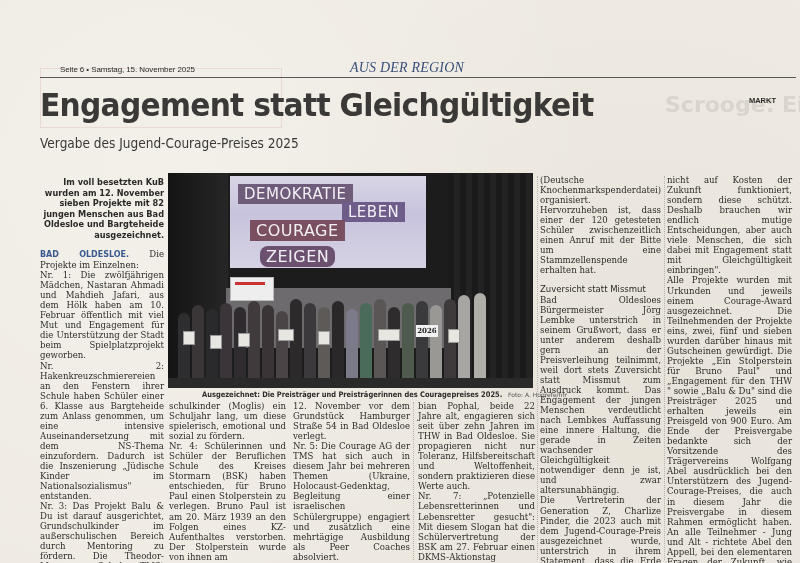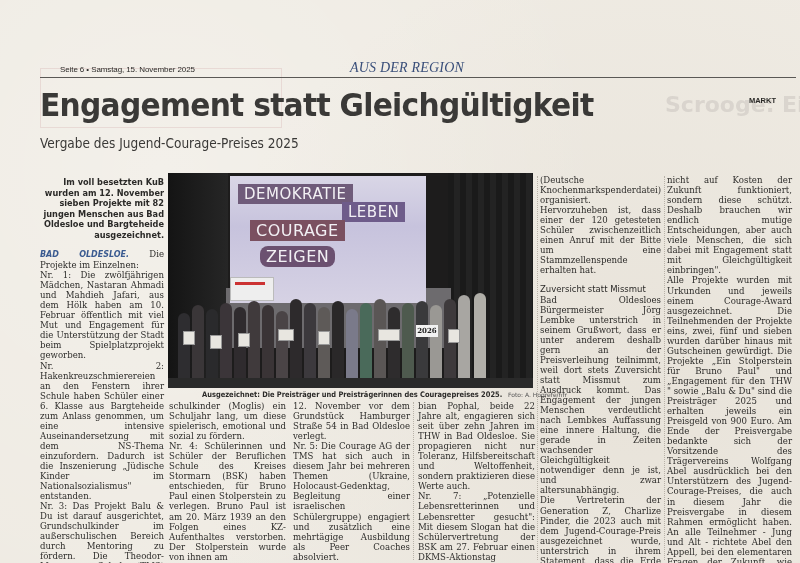--- a/index.html
+++ b/index.html
@@ -14,31 +14,31 @@
   .header-left { position:absolute; left:0; top:2px; font-family:"Liberation Sans", sans-serif; font-size:8px; letter-spacing:-0.1px; color:#2b2a28;margin-left:20px; }
   .header-center { position:absolute; left:310px; top:-3px; font-family:"Liberation Serif", serif; font-style:italic; font-size:14px; color:#3a4f7a; letter-spacing:0.2px; }
   .header-right { position:absolute; right:20px; top:2px; font-family:"Liberation Sans", sans-serif; font-size:7.5px; font-weight:bold; color:#2b2a28;margin-top:31px; }
   .ghost-title { position:absolute; left:665px; top:92px; font-family:"DejaVu Sans", sans-serif; font-weight:bold; font-size:22px; color:rgba(120,115,110,0.16); white-space:nowrap; }
   .headline { position:absolute; left:40px; top:86px; font-family:"DejaVu Sans", sans-serif; font-weight:bold; font-size:32px; letter-spacing:-0.8px; color:#3a3937; white-space:nowrap; transform:scaleX(0.93); transform-origin:left; }
   .subline { position:absolute; left:40px; top:135px; font-family:"DejaVu Sans", sans-serif; font-size:13.5px; color:#3a3937; white-space:nowrap; transform:scaleX(0.9); transform-origin:left; }
   .col { position:absolute; font-family:"DejaVu Serif", serif; font-size:8.6px; line-height:10.05px; color:#2e2d2b; text-align:justify; }
   .col p { margin:0; }
   .col1 { left:40px; top:177px; width:124px; }
   .lead { font-family:"DejaVu Sans", sans-serif; font-weight:bold; font-size:8.2px; line-height:10.5px; color:#2b2a28; margin-bottom:9px !important; text-align:right; }
-  .dateline { font-family:"DejaVu Sans", sans-serif; font-weight:bold; color:#3a5a90; font-size:8px;font-style:italic; }
+  .dateline { font-family:"DejaVu Sans", sans-serif; font-weight:bold; color:#3a5a90; font-size:8px; }
   .col2 { left:169px; top:401px; width:117px; }
   .col3 { left:293px; top:401px; width:117px; }
   .col4 { left:418px; top:401px; width:117px; }
   .col5 { left:540px; top:175px; width:121px; }
   .col6 { left:667px; top:175px; width:125px; }
   .subhead { font-family:"DejaVu Sans", sans-serif; font-weight:normal; font-size:8.5px; margin-top:9px !important; color:#2b2a28; }
   .photo { position:absolute; left:168px; top:173px; width:365px; height:215px; background:#1d1c1c; overflow:hidden; }
   .photo .curtain-l { position:absolute; left:0; top:0; width:60px; height:100%; background:linear-gradient(90deg,#141414,#262626); }
   .photo .curtain-r { position:absolute; right:0; top:0; width:85px; height:100%; background:repeating-linear-gradient(90deg,#1a1a1a 0 6px,#232323 6px 12px); }
-  .photo .screen { position:absolute; left:62px; top:3px; width:196px; height:127px; background:linear-gradient(180deg,#d9d6e6,#c7c3dd 40%,#d6d2e4); }
+  .photo .screen { position:absolute; left:62px; top:3px; width:196px; height:92px; background:linear-gradient(180deg,#d9d6e6,#c7c3dd 40%,#d6d2e4); }
   .photo .wall { position:absolute; left:58px; top:115px; width:225px; height:60px; background:#6d6b6e; }
   .banner { position:absolute; font-family:"DejaVu Sans", sans-serif; color:#f2f0f4; font-size:16px; letter-spacing:0.5px; padding:1px 6px; white-space:nowrap; }
   .b1 { left:8px; top:8px; background:#6f5b7a; font-size:15px; }
   .b2 { left:112px; top:26px; background:#6e5c8a; font-size:15px; }
   .b3 { left:20px; top:44px; background:#7a5060; font-size:16px; }
   .b4 { left:30px; top:70px; background:#6b5070; font-size:16px;border-radius:8px; }
   .logo-sign { position:absolute; left:62px; top:104px; width:42px; height:22px; background:#eee; border:1px solid #bbb; }
   .logo-sign span { position:absolute; left:4px; top:4px; width:30px; height:3px; background:#c33; }
   .crowd { position:absolute; left:10px; top:110px; width:345px; height:100px; }
   .person { position:absolute; bottom:0; width:12px; border-radius:6px 6px 2px 2px; }

